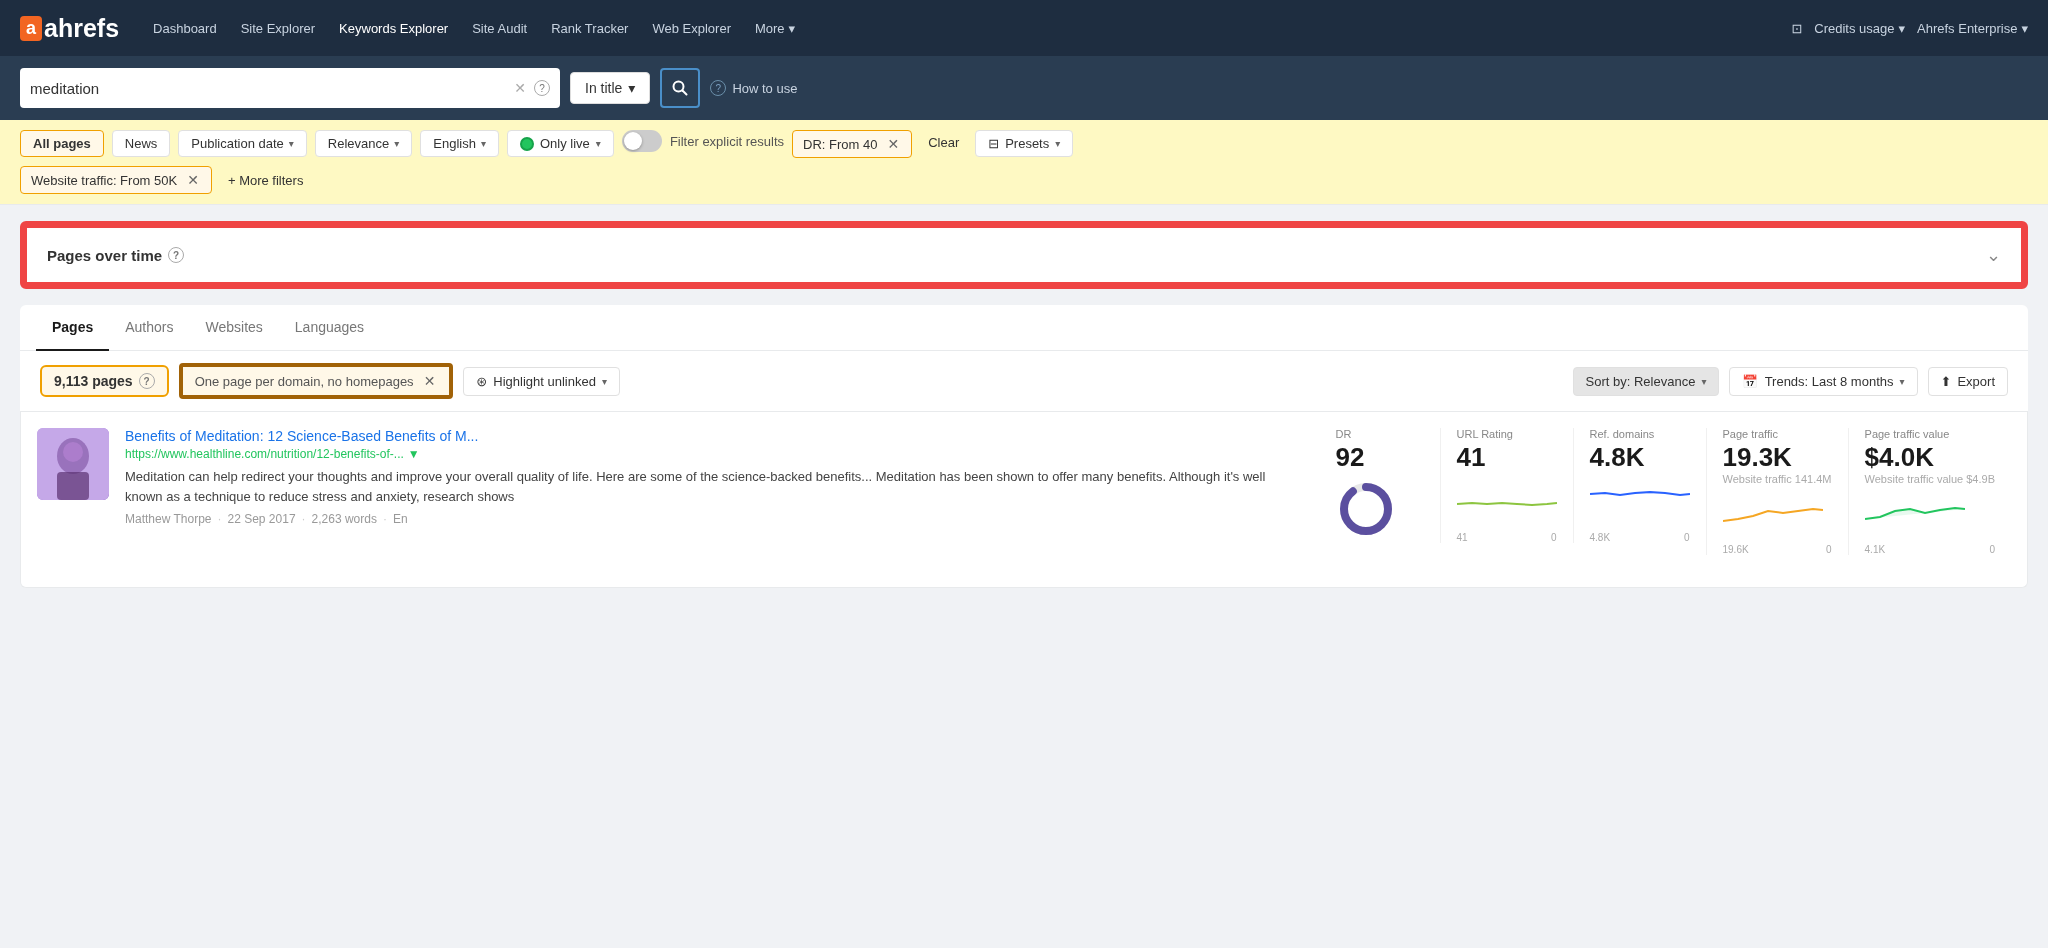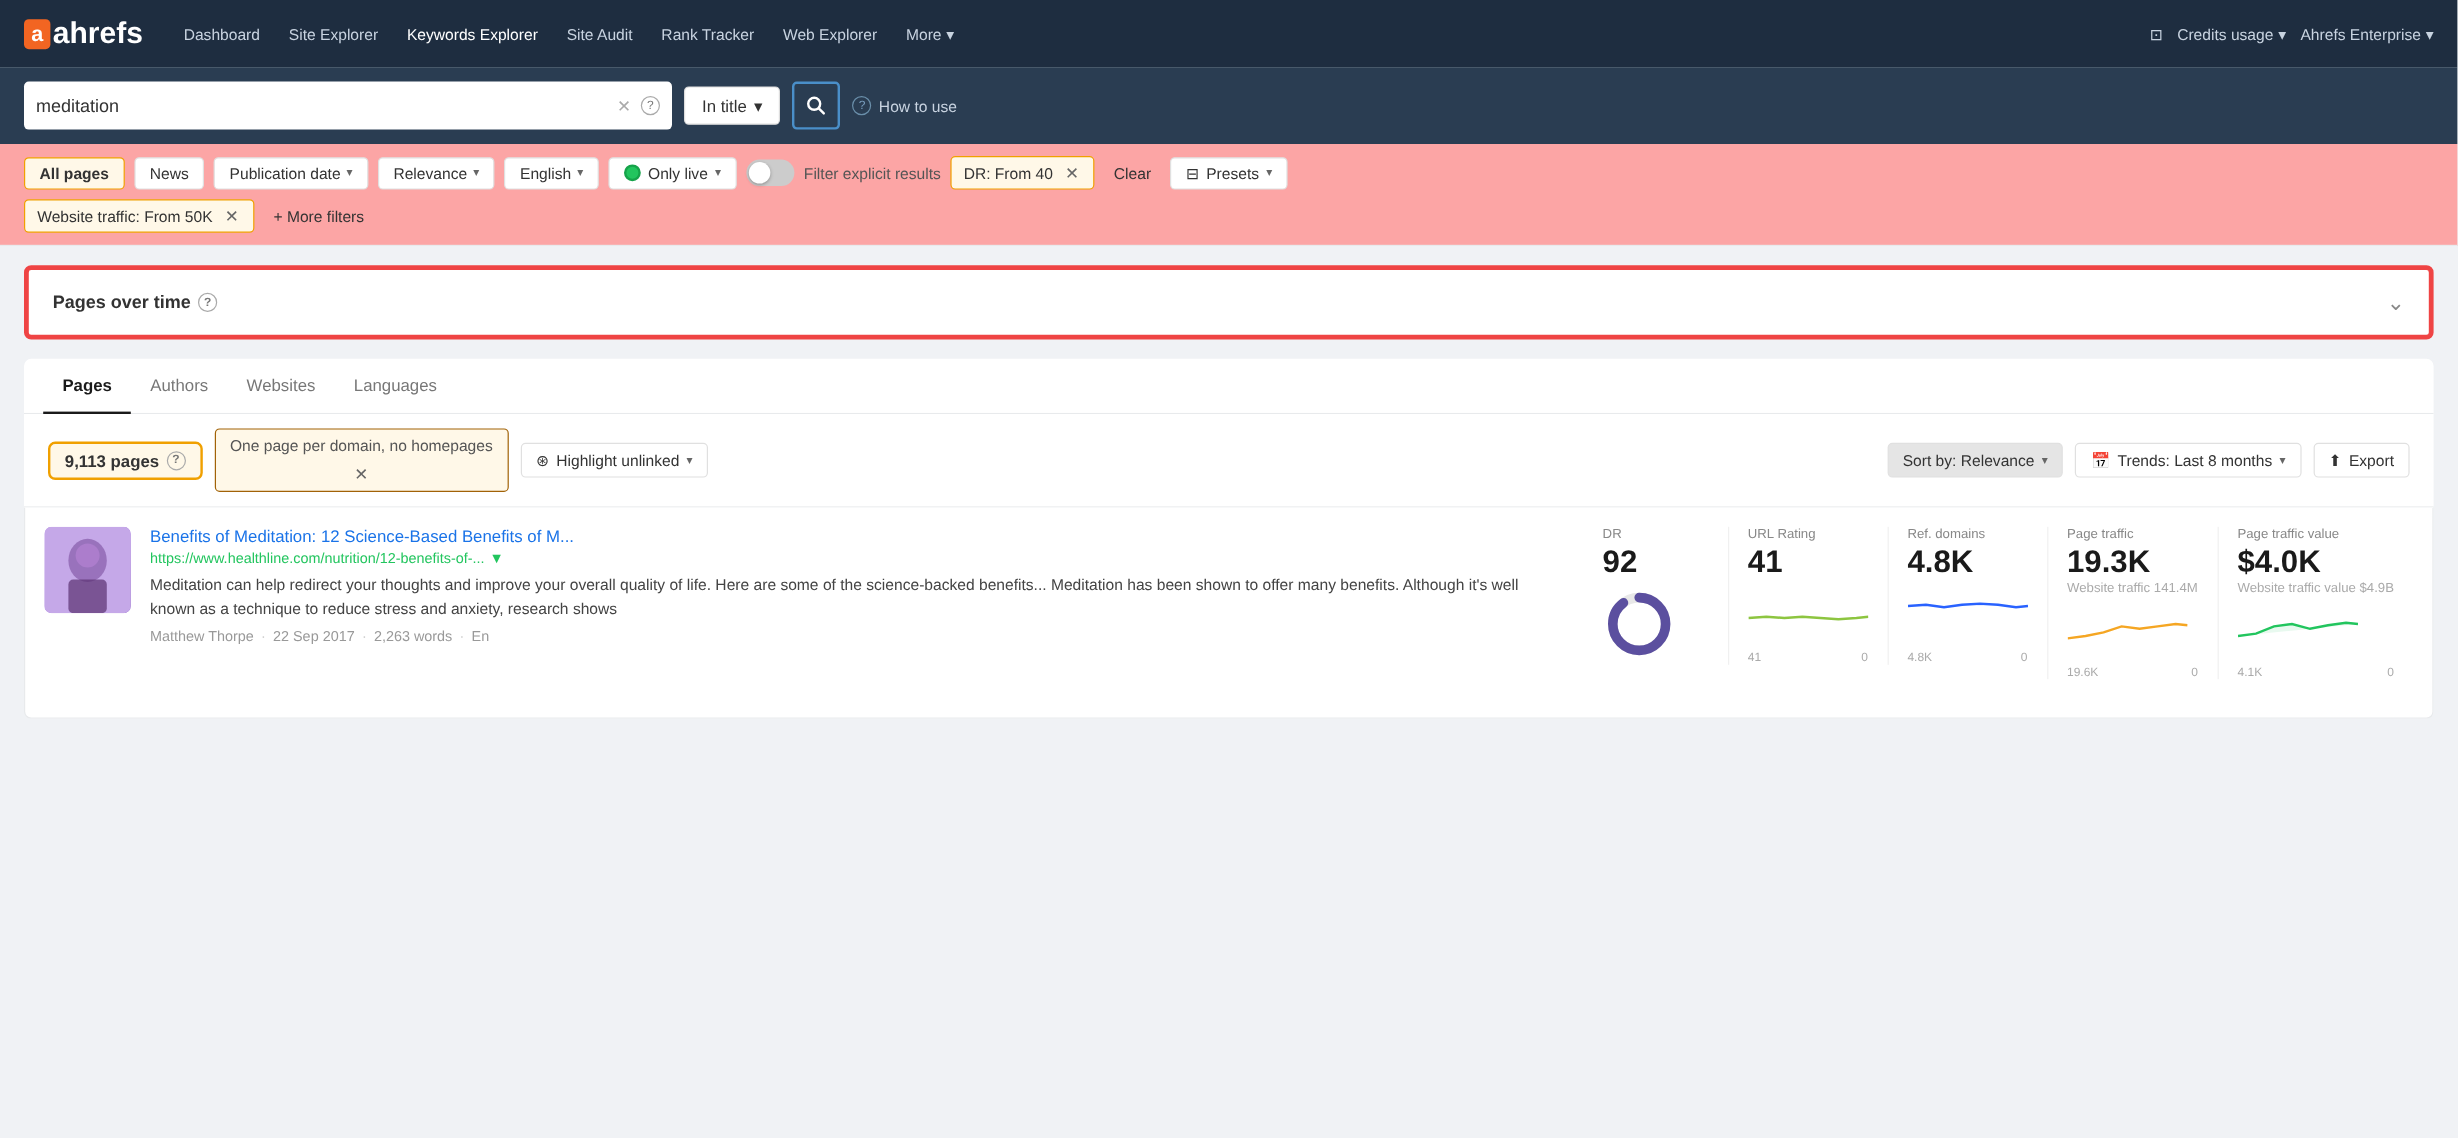--- a/index.html
+++ b/index.html
@@ -53,22 +53,22 @@
     }
     .search-go-btn {
       background: #2a3d52; border: 2px solid #4a8fc9; border-radius: 4px;
       width: 40px; height: 40px; display: flex; align-items: center; justify-content: center;
       cursor: pointer; color: white;
     }
     .how-to-use { color: #c8d3e0; font-size: 13px; cursor: pointer; display: flex; align-items: center; gap: 6px; }
 
     
     .filter-bar {
-      background: #fca5a5; border-bottom: 1px solid #e8eaec;
-      padding: 10px 20px; display: flex; flex-wrap: wrap; align-items: center; gap: 8px;
+      background: #fef9c3; border-bottom: 1px solid #e8eaec;
+      padding: 10px 20px; display: flex; flex-wrap: wrap; align-items: flex-start; gap: 8px;
     }
     .filter-btn {
       border: 1px solid #e0e0e0; border-radius: 4px; padding: 5px 12px;
       background: white; cursor: pointer; font-size: 13px; color: #333;
       display: flex; align-items: center; gap: 5px; white-space: nowrap;
     }
     .filter-btn.active { background: #fff8e8; border-color: #f0a000; font-weight: 600; }
     .only-live-btn {
       border: 1px solid #e0e0e0; border-radius: 4px; padding: 5px 12px;
       background: white; cursor: pointer; font-size: 13px; color: #333;
@@ -100,21 +100,21 @@
       background: #fff8e8; border: 1px solid #f0a000; border-radius: 4px;
       padding: 5px 10px; font-size: 13px; color: #333; display: flex; align-items: center; gap: 8px;
     }
     .more-filters-btn {
       background: none; border: none; cursor: pointer; font-size: 13px; color: #333;
       display: flex; align-items: center; gap: 5px; padding: 5px 8px;
     }
 
     
     .pages-over-time {
-      background: white; border: 4px solid #ef4444; border-radius: 6px;
+      background: white; border: 7px solid #ef4444; border-radius: 6px;
       margin: 16px 20px; padding: 16px 20px;
       display: flex; align-items: center; justify-content: space-between;
     }
     .section-title { font-size: 15px; font-weight: 600; color: #333; display: flex; align-items: center; gap: 6px; }
     .help-icon { width: 16px; height: 16px; border-radius: 50%; border: 1px solid #aaa; display: inline-flex; align-items: center; justify-content: center; font-size: 10px; color: #777; cursor: pointer; }
     .chevron-down { color: #888; font-size: 18px; cursor: pointer; }
 
     
     .tabs-container { background: white; border-bottom: 1px solid #e8eaec; margin: 0 20px; border-radius: 6px 6px 0 0; margin-top: 8px; }
     .tabs { display: flex; padding: 0 16px; }
@@ -128,23 +128,23 @@
     .results-toolbar {
       background: white; padding: 12px 20px; display: flex; align-items: center; gap: 10px;
       border-bottom: 1px solid #e8eaec; margin: 0 20px;
     }
     .pages-count-badge {
       background: #fff8e8; border: 2px solid #f0a000; border-radius: 6px;
       padding: 6px 12px; font-size: 14px; font-weight: 600; color: #333;
       display: flex; align-items: center; gap: 6px;
     }
     .one-page-badge {
-      background: #fff8e8; border: 1px solid #a16207; border-radius: 4px;
+      background: #fff8e8; border: 4px solid #a16207; border-radius: 4px;
       padding: 6px 12px; font-size: 13px; color: #555;
-      display: flex; align-items: center; gap: 8px; flex-direction: column;
+      display: flex; align-items: center; gap: 8px;
     }
     .highlight-btn {
       border: 1px solid #e0e0e0; border-radius: 4px; padding: 6px 12px;
       background: white; cursor: pointer; font-size: 13px; color: #333;
       display: flex; align-items: center; gap: 6px;
     }
     .sort-btn {
       border: 1px solid #e0e0e0; border-radius: 4px; padding: 6px 12px;
       background: #e5e5e5; cursor: pointer; font-size: 13px; color: #333;
       display: flex; align-items: center; gap: 6px; margin-left: auto;

